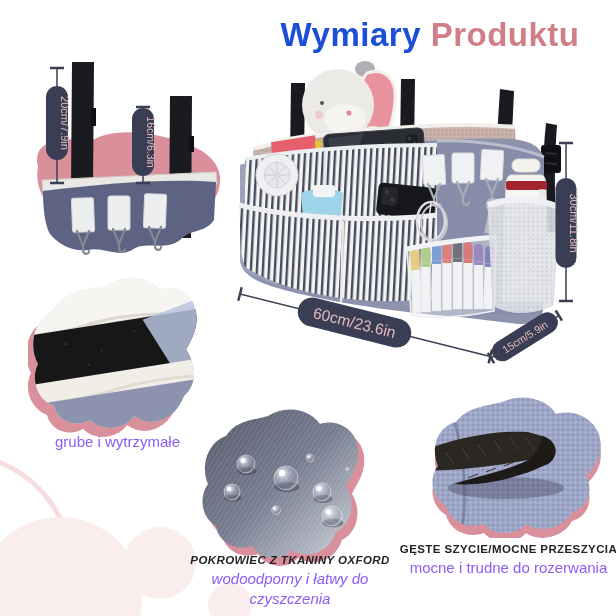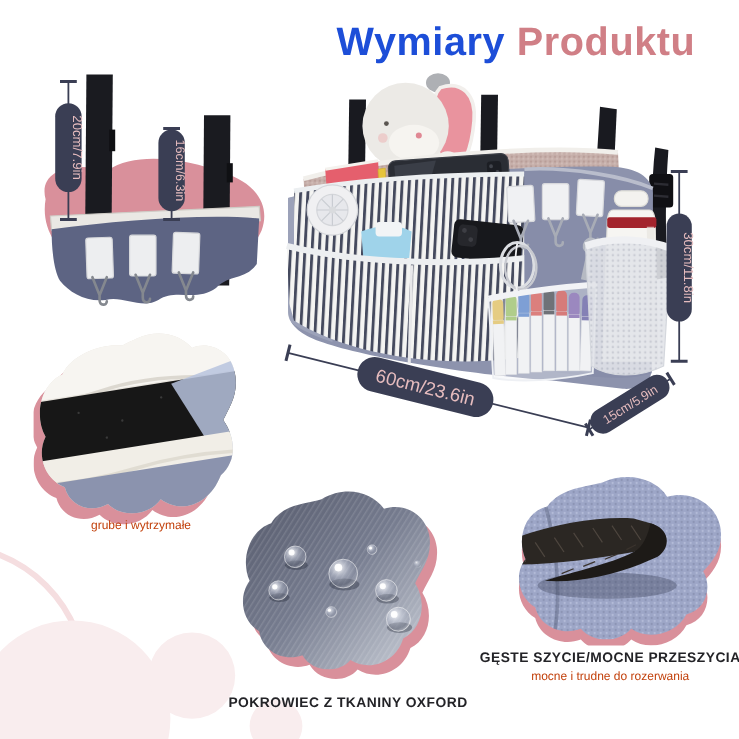--- a/index.html
+++ b/index.html
@@ -7,21 +7,21 @@
          font-family:"Liberation Sans", sans-serif;}
   .deco-circle{position:absolute;border-radius:50%;background:#f9edee;z-index:0;}
   .deco-ring{position:absolute;border-radius:50%;border:5px solid #f5dee0;background:transparent;z-index:0;}
   #page-title{position:absolute;left:250px;top:16px;width:360px;text-align:center;
               font-size:33px;font-weight:700;letter-spacing:.5px;z-index:5;white-space:nowrap;}
   #page-title .t-dark{color:#1d4ed8;}
   #page-title .t-accent{color:#d07f86;}
   .blob-svg{position:absolute;z-index:2;}
   .caption{position:absolute;text-align:center;color:#232327;z-index:4;}
   .caption .cap-heading{font-size:11.5px;font-weight:700;letter-spacing:.4px;margin:0 0 3px 0;}
-  .caption .cap-desc{font-size:10px;font-weight:400;line-height:1.3;margin:0 auto;color:#c2410c;}
+  .caption .cap-desc{font-size:15px;font-weight:400;line-height:1.3;margin:0 auto;color:#8b5cf6;}
   svg text.pill-label{fill:#e6bcbe;font-family:"Liberation Sans",sans-serif;}
 </style>
 </head>
 <body>
 
 <div id="stage">
 
   <div class="deco-ring" style="left:-158px;top:452px;width:222px;height:222px;"></div>
   <div class="deco-circle" style="left:-22px;top:517px;width:164px;height:164px;"></div>
   <div class="deco-circle" style="left:124px;top:527px;width:72px;height:72px;"></div>
@@ -428,21 +428,22 @@
           <line x1="62" y1="76" x2="72" y2="72"></line>
         <line x1="80" y1="70" x2="90" y2="66"></line>
           <line x1="98" y1="62" x2="106" y2="58"></line>
       </g>
     </g>
   </svg>
 
   <div class="caption" style="left:15px;top:432px;width:205px;">
     <div class="cap-desc">grube i wytrzymałe</div>
   </div>
-  <div class="caption" style="left:190px;top:580px;width:200px;">
+  <div class="caption" style="left:190px;top:554px;width:200px;font-style:italic;">
     <div class="cap-heading">POKROWIEC Z TKANINY OXFORD</div>
+    <div class="cap-desc" style="width:160px;">wodoodporny i łatwy do czyszczenia</div>
   </div>
   <div class="caption" style="left:396px;top:543px;width:225px;">
     <div class="cap-heading">GĘSTE SZYCIE/MOCNE PRZESZYCIA</div>
     <div class="cap-desc">mocne i trudne do rozerwania</div>
   </div>
 
 </div>
 
 </body></html>

